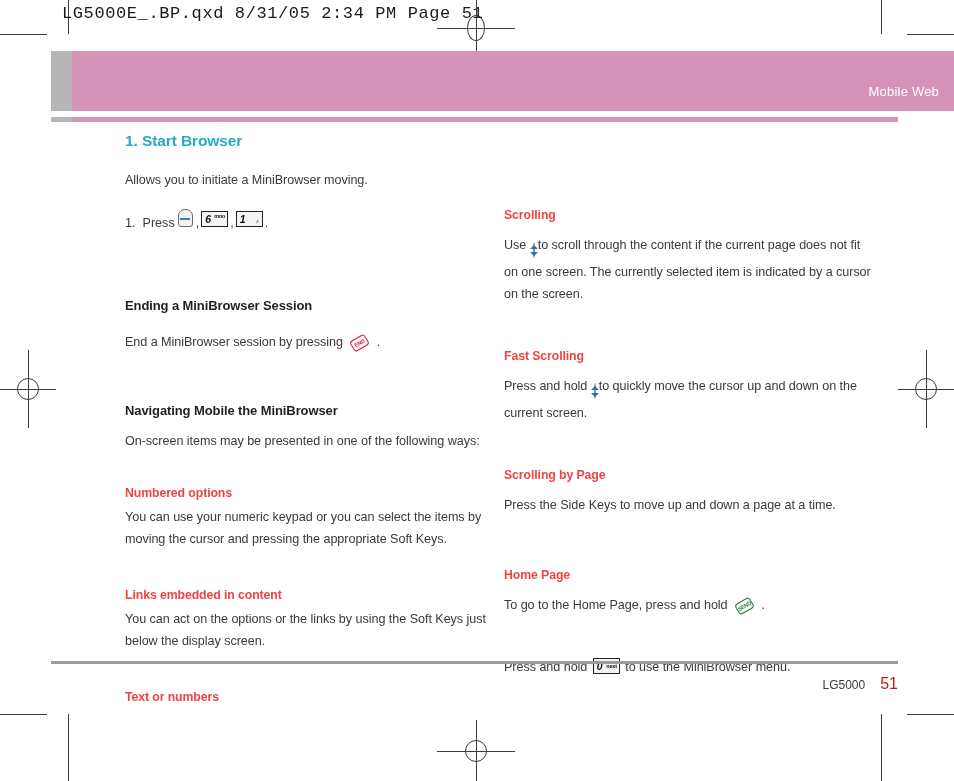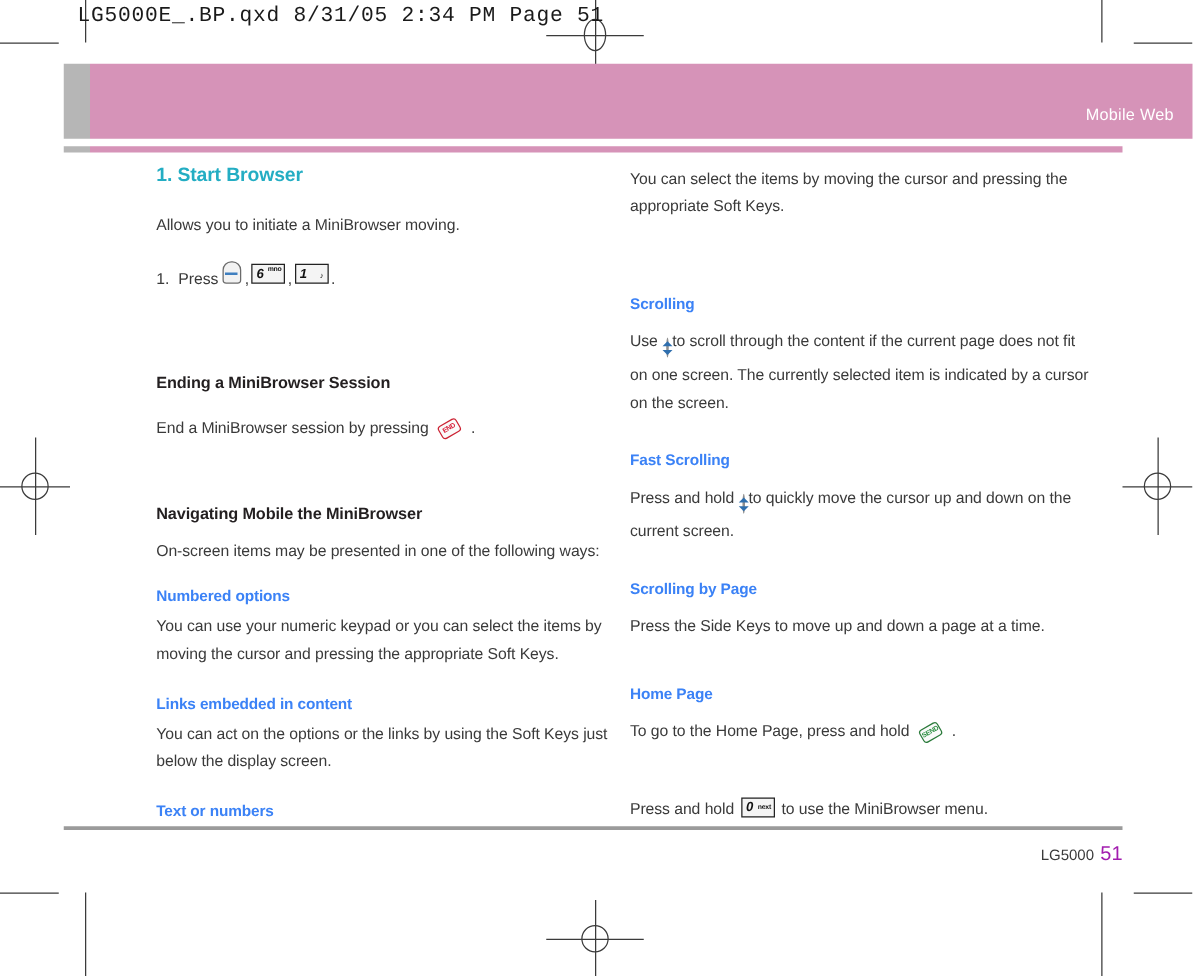--- a/index.html
+++ b/index.html
@@ -61,22 +61,23 @@
   }
   h2.sub {
     font-size:13px;
     font-weight:bold;
     color:#231f20;
     letter-spacing:-0.1px;
   }
   h3.minor {
     font-size:12.3px;
     font-weight:bold;
-    color:#3b82f6;
+    color:#ef4444;
     letter-spacing:-0.1px;
+    margin-top:16px;
   }
   p.body {
     font-size:12.6px;
     line-height:22px;
     color:#3a3a3a;
     letter-spacing:-0.05px;
   }
   .sp-28 { height:28px; }
   .sp-22 { height:22px; }
   .sp-18 { height:18px; }
@@ -160,21 +161,21 @@
 
   
   .footer-rule {
     position:absolute; left:51px; top:661px; width:847px; height:3px; background:#9b9b9b;
   }
   .footer-text {
     position:absolute; right:56px; top:675px;
     font-size:12px; color:#3a3a3a;
     white-space:nowrap;
   }
-  .footer-text .pg { font-size:16px; color:#a21caf; margin-left:5px; }
+  .footer-text .pg { font-size:16px; color:#b91c1c; margin-left:15px; }
 </style>
 </head>
 <body>
 
 <div class="proof-line" style="left:0px;   top:34px;  width:47px; height:1px;"></div>
 <div class="proof-line" style="left:907px; top:34px;  width:47px; height:1px;"></div>
 <div class="proof-line" style="left:0px;   top:714px; width:47px; height:1px;"></div>
 <div class="proof-line" style="left:907px; top:714px; width:47px; height:1px;"></div>
 
 <div class="proof-line" style="left:68px;  top:0px;   width:1px; height:34px;"></div>
@@ -275,21 +276,20 @@
   <div class="sp-6"></div>
   <p class="body">You can act on the options or the links by using the Soft Keys just below the display screen.</p>
 
   <div class="sp-22"></div>
 
   <h3 class="minor">Text or numbers</h3>
 </div>
 
 <div class="col col-right">
 
-  <p class="body">You can select the items by moving the cursor and pressing the appropriate Soft Keys.</p>
 
   <div class="sp-42"></div>
   <div class="sp-18"></div>
 
   <h3 class="minor">Scrolling</h3>
   <div class="sp-12"></div>
   <p class="body">
     <span>Use</span>
     <span class="key-nav">
       <span class="tri-up"></span>

